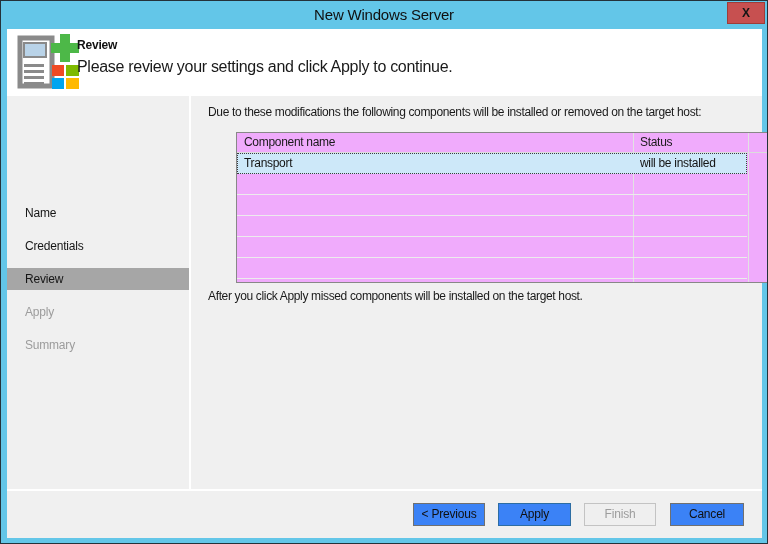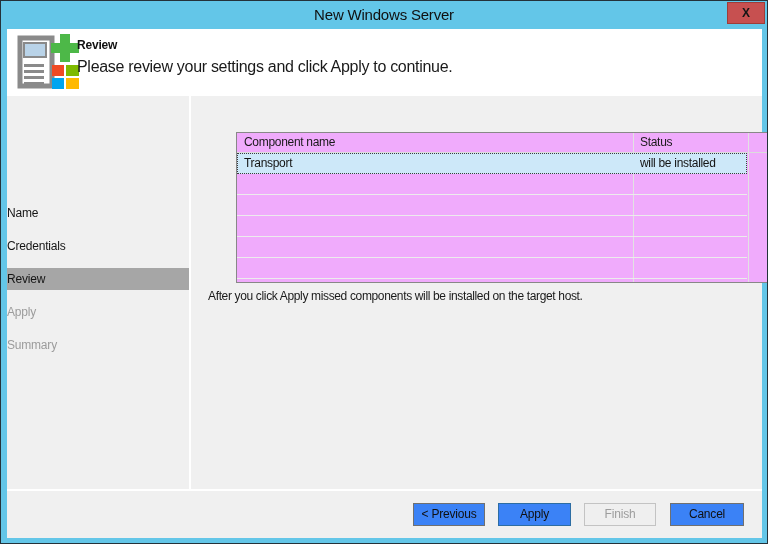--- a/index.html
+++ b/index.html
@@ -16,21 +16,21 @@
   .hicon{position:absolute;left:8px;top:5px;width:64px;height:56px;}
   .htitle{position:absolute;left:70px;top:9px;font-size:12px;font-weight:bold;color:#111;letter-spacing:-0.2px;}
   .hsub{position:absolute;left:70px;top:29px;font-size:16px;color:#1a1a1a;letter-spacing:-0.3px;}
 
   
   .main{position:absolute;left:6px;top:95px;width:755px;height:393px;background:#f0f0f0;}
   .side-sep{position:absolute;left:182px;top:0;width:2px;height:393px;background:#ffffff;}
   .foot-sep{position:absolute;left:6px;top:488px;width:755px;height:2px;background:#ffffff;}
 
   
-  .step{position:absolute;left:0;width:182px;height:22px;line-height:22px;box-sizing:border-box;font-size:12px;color:#151515;letter-spacing:-0.2px;}
+  .step{position:absolute;left:0;width:182px;height:22px;line-height:22px;padding-left:18px;box-sizing:border-box;font-size:12px;color:#151515;letter-spacing:-0.2px;}
   .step.active{background:#a6a6a6;}
   .step.upcoming{color:#9c9c9c;}
 
   
   .instruction{position:absolute;left:201px;top:9px;font-size:12px;color:#1a1a1a;letter-spacing:-0.35px;white-space:nowrap;}
   .note{position:absolute;left:201px;top:193px;font-size:12px;color:#1a1a1a;letter-spacing:-0.35px;white-space:nowrap;}
 
   .grid{position:absolute;left:201px;top:36px;width:538px;height:151px;background:#f0abfc;border:1px solid #888888;box-sizing:border-box;margin-left:28px;}
   .grid .vline{position:absolute;top:0;width:1px;height:100%;background:#e2e2e2;}
   .grid .hline{position:absolute;left:0;width:510px;height:1px;background:#ececec;}
@@ -78,20 +78,21 @@
 
   <div class="main">
     <div class="side-sep"></div>
 
     <div class="step" style="top:106px">Name</div>
     <div class="step" style="top:139px">Credentials</div>
     <div class="step active" style="top:172px">Review</div>
     <div class="step upcoming" style="top:205px">Apply</div>
     <div class="step upcoming" style="top:238px">Summary</div>
 
+    <div class="instruction">Due to these modifications the following components will be installed or removed on the target host:</div>
 
     <div class="grid">
       <div class="vline" style="left:396px"></div>
       <div class="vline" style="left:511px"></div>
       <div class="hdr-line"></div>
       <div class="hdr-cell" style="left:7px">Component name</div>
       <div class="hdr-cell" style="left:403px">Status</div>
 
       <div class="sel-row">
         <div class="cell" style="left:6px">Transport</div>

